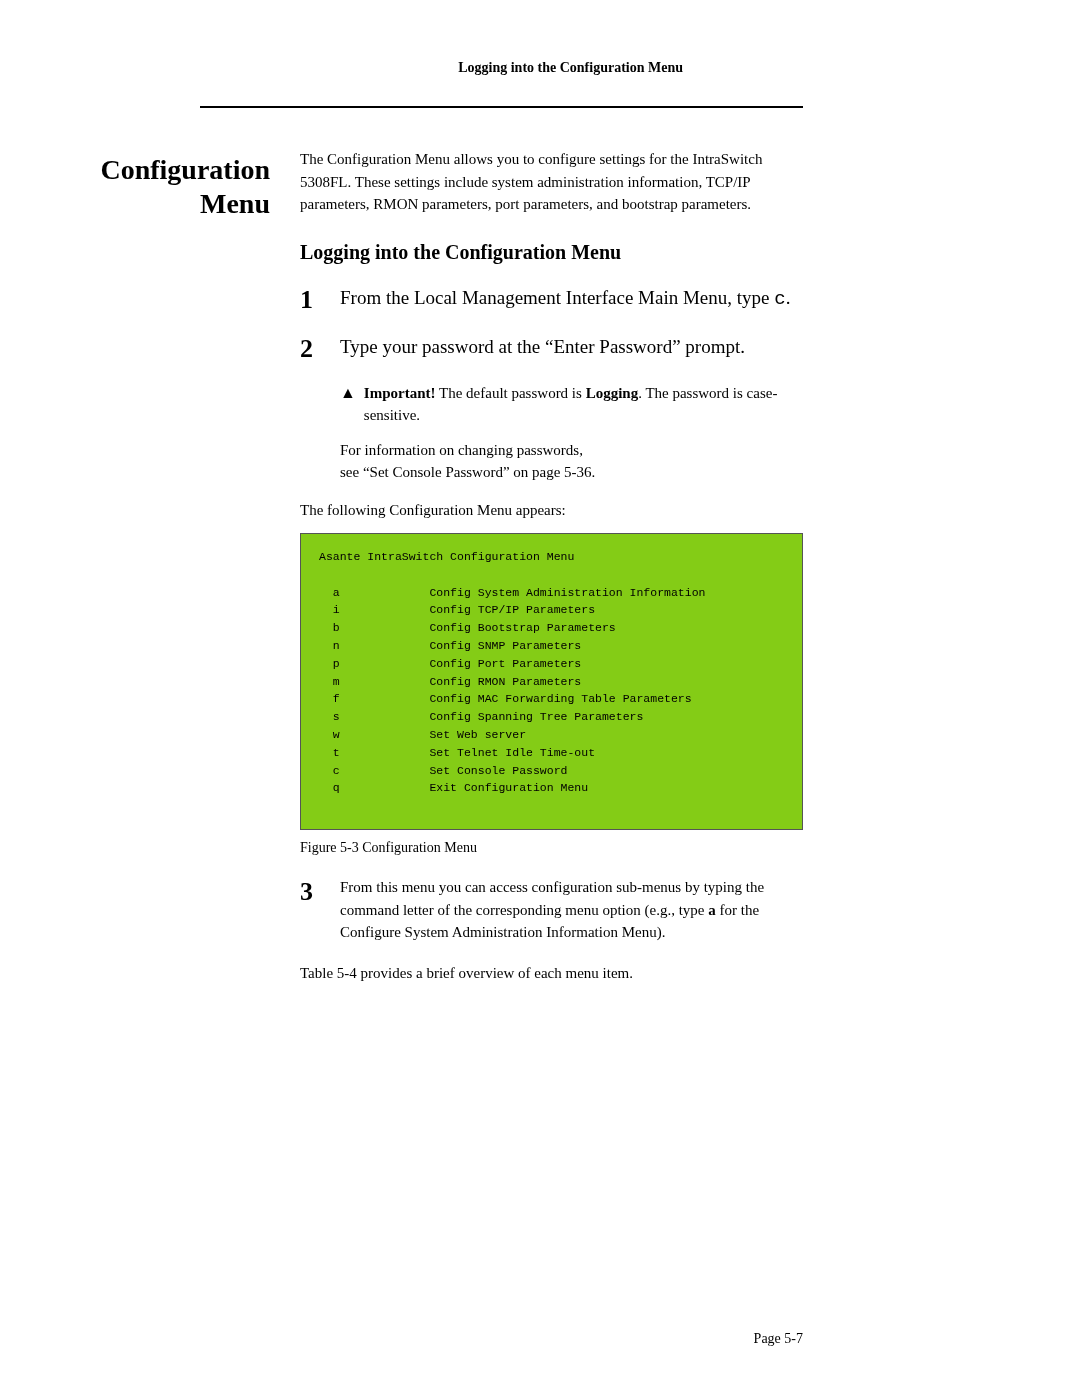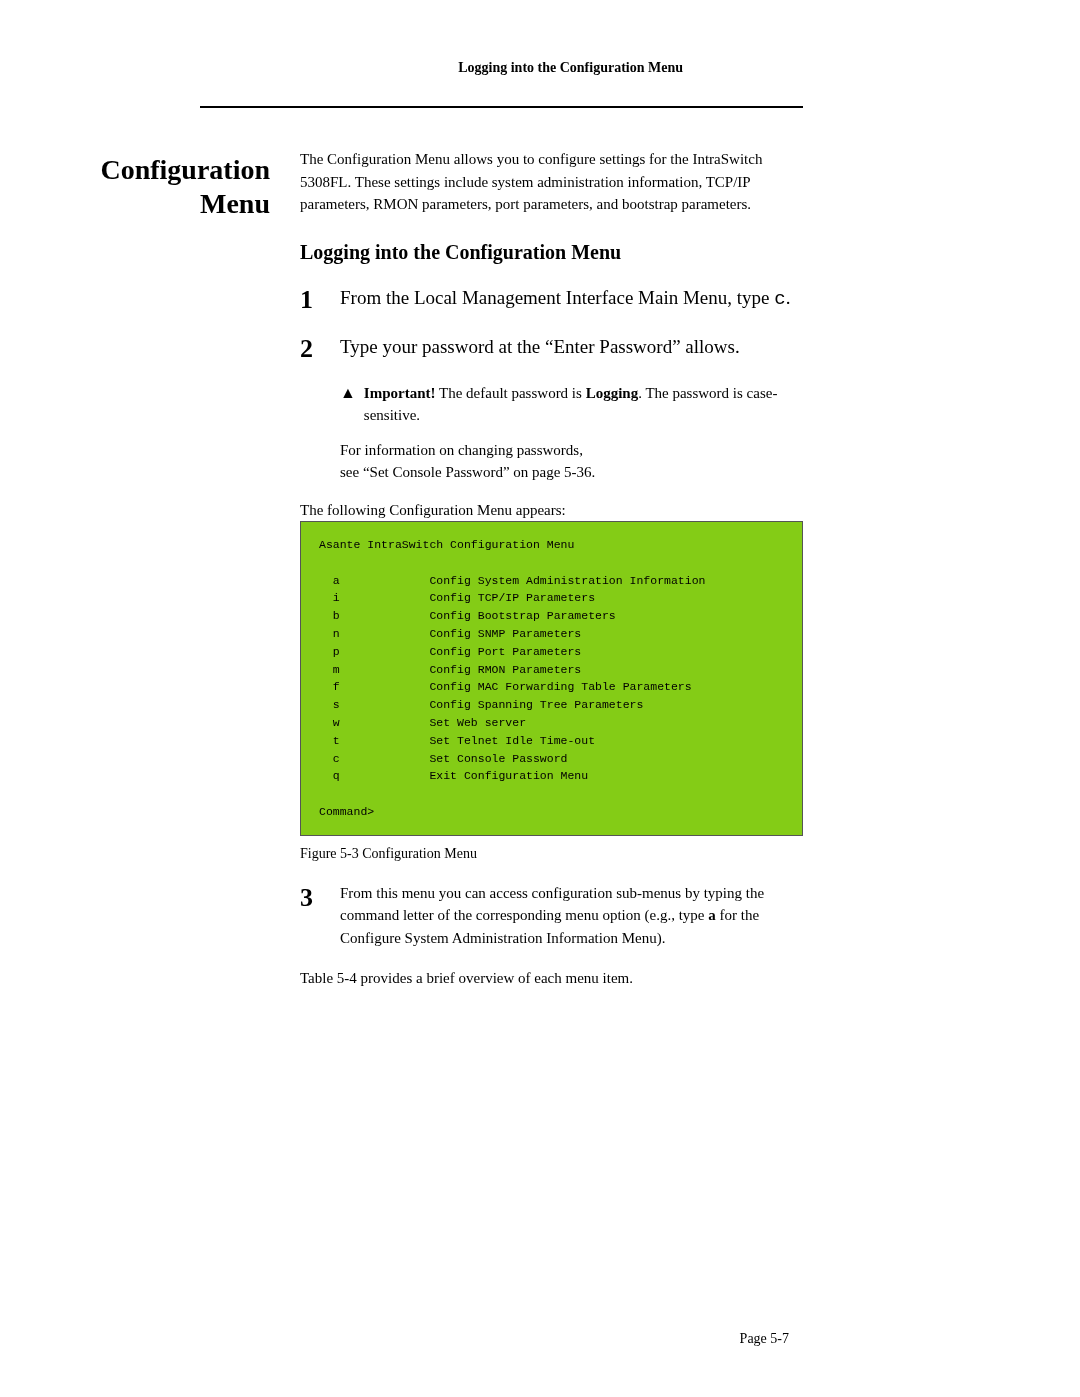--- a/index.html
+++ b/index.html
@@ -139,21 +139,21 @@
     .password-note {
       margin-left: 40px;
       margin-bottom: 18px;
       font-size: 15px;
       line-height: 1.5;
     }
 
     
     .following-line {
       font-size: 15px;
-      margin-bottom: 2px;
+      margin-bottom: 14px;
       margin-left: 0;
     }
 
     
     .config-box {
       border: 1px solid #555;
       padding: 14px 18px;
       font-family: "Courier New", Courier, monospace;
       font-size: 11.5px;
       line-height: 1.55;
@@ -184,21 +184,21 @@
     .table-info {
       font-size: 15px;
       line-height: 1.5;
       margin-top: 18px;
     }
 
     
     .page-footer {
       position: absolute;
       bottom: 50px;
-      right: 134px;
+      right: 120px;
       font-size: 14px;
     }
 
     code {
       font-family: "Courier New", Courier, monospace;
     }
   </style>
 </head>
 <body>
 
@@ -228,21 +228,21 @@
         <div class="step">
           <div class="step-number">1</div>
           <div class="step-text">
             From the Local Management Interface Main Menu, type <code>c</code>.
           </div>
         </div>
 
         <div class="step">
           <div class="step-number">2</div>
           <div class="step-text">
-            Type your password at the “Enter Password” allows.
+            Type your password at the “Enter Password” prompt.
           </div>
         </div>
 
         <div class="important-block">
           <div class="warning-triangle">▲</div>
           <div class="important-text">
             <span class="important-label">Important!</span><span>  The default password is </span><span class="bold-text">Logging</span><span>. The password is case-sensitive.</span>
           </div>
         </div>
 
@@ -262,21 +262,20 @@
           <div class="config-box-line">  n             Config SNMP Parameters</div>
           <div class="config-box-line">  p             Config Port Parameters</div>
           <div class="config-box-line">  m             Config RMON Parameters</div>
           <div class="config-box-line">  f             Config MAC Forwarding Table Parameters</div>
           <div class="config-box-line">  s             Config Spanning Tree Parameters</div>
           <div class="config-box-line">  w             Set Web server</div>
           <div class="config-box-line">  t             Set Telnet Idle Time-out</div>
           <div class="config-box-line">  c             Set Console Password</div>
           <div class="config-box-line">  q             Exit Configuration Menu</div>
           <div class="config-box-line">&nbsp;</div>
-          <div class="config-box-line">Command&gt;</div>
         </div>
 
         <div class="figure-caption">
           <span>Figure 5-3    Configuration Menu</span>
         </div>
 
         <div class="step">
           <div class="step-number">3</div>
           <div class="step-text step3-sub-text">
             From this menu you can access configuration sub-menus by typing the command letter of the corresponding menu option (e.g., type <span class="bold-text">a</span> for the Configure System Administration Information Menu).

